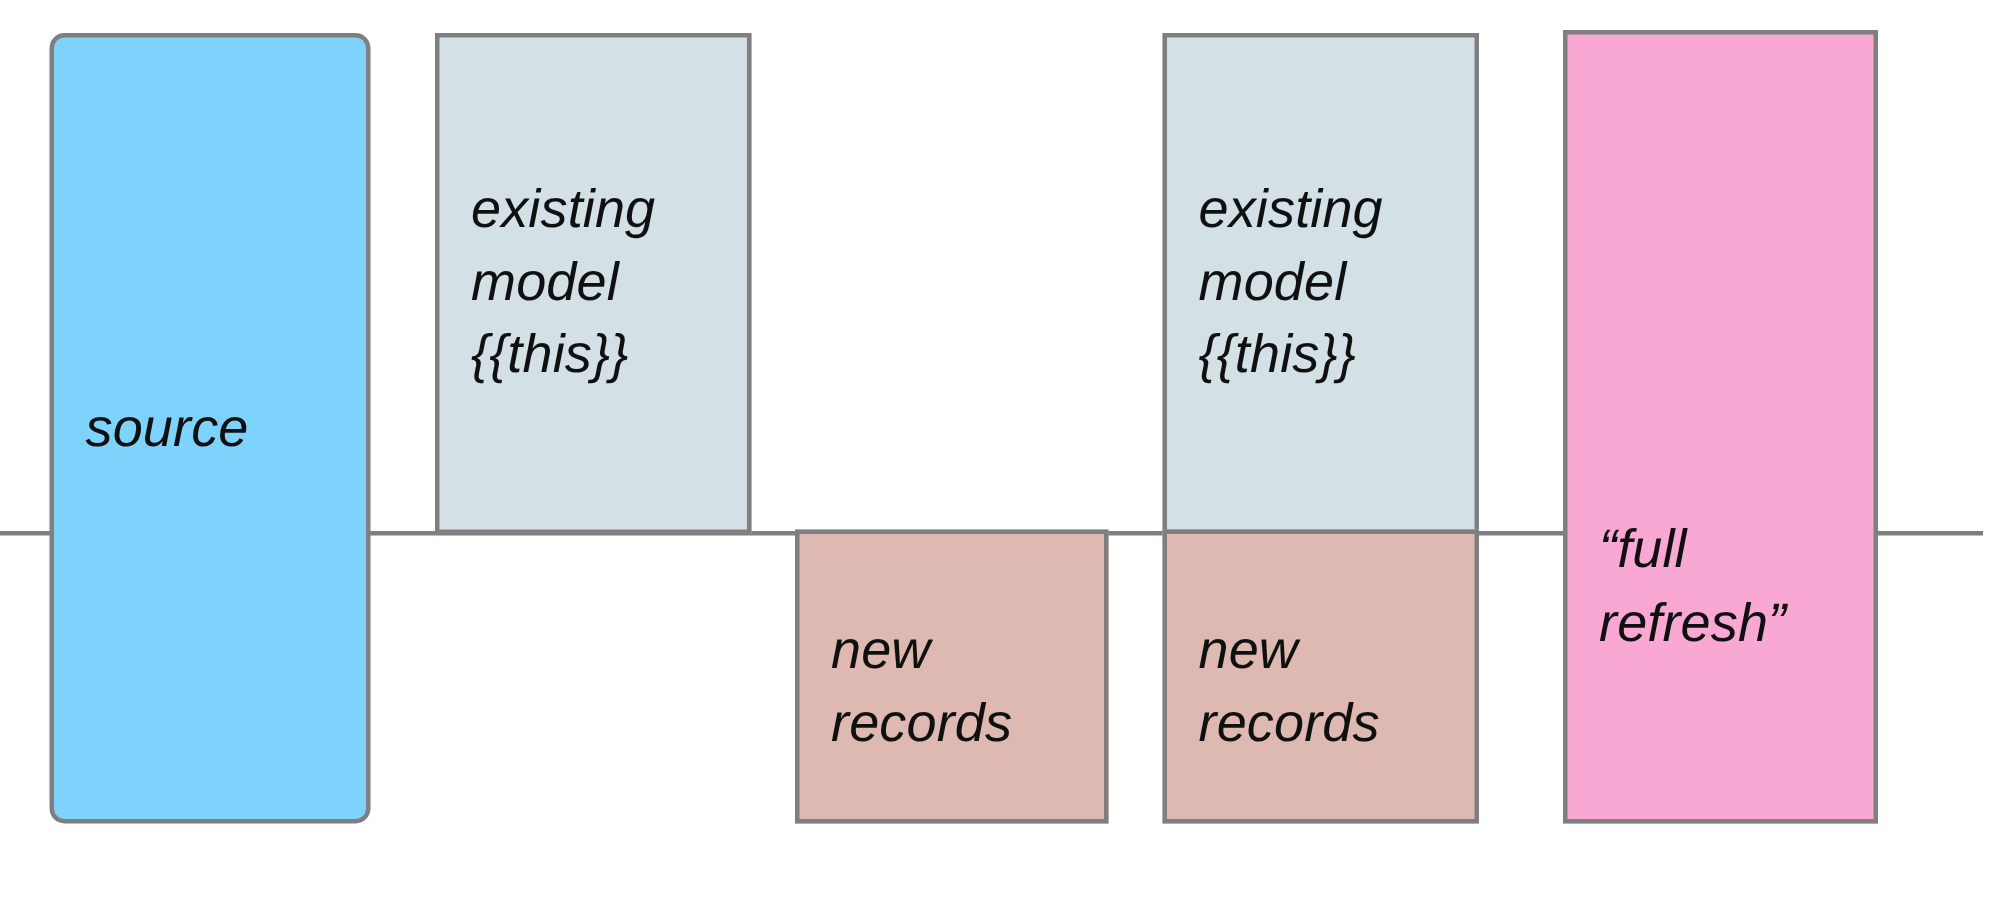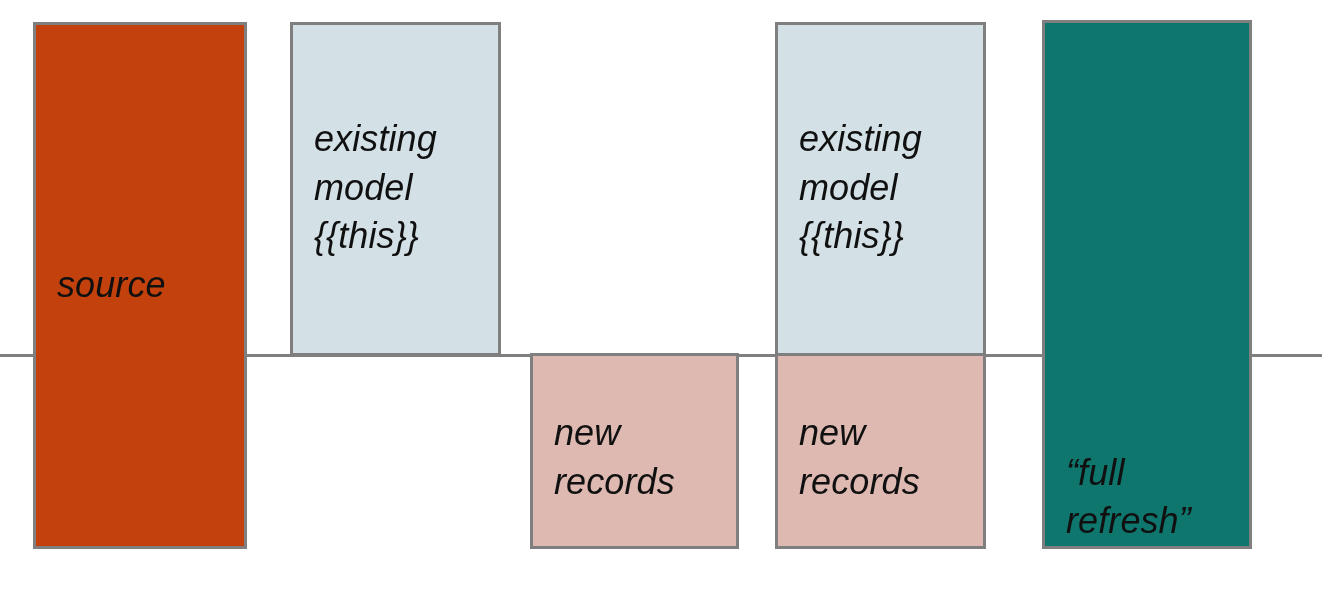--- a/index.html
+++ b/index.html
@@ -41,22 +41,23 @@
     color: #101010;
     text-align: left;
     white-space: pre-line;
     letter-spacing: 0.1px;
   }
   .box-source {
     left: 33px;
     top: 22px;
     width: 214px;
     height: 527px;
-    background: #c2410c;
+    background: #7dd3fc;
     z-index: 3;
+    border-radius: 10px;
   }
   .box-existing-1 {
     left: 290px;
     top: 22px;
     width: 211px;
     height: 334px;
     background: #d3e0e5;
     justify-content: flex-start;
     padding-top: 90px;
     z-index: 3;
@@ -89,22 +90,22 @@
     background: #ddb9b1;
     justify-content: flex-start;
     padding-top: 53px;
     z-index: 3;
   }
   .box-full-refresh {
     left: 1042px;
     top: 20px;
     width: 210px;
     height: 529px;
-    background: #0f766e;
-    justify-content: flex-end;
+    background: #f9a8d4;
+    justify-content: center;
     padding-top: 212px;
     z-index: 3;
   }
 </style>
 </head>
 <body>
 
 <div id="canvas">
 
   <div class="axis-line" style="top:354px;"></div>

